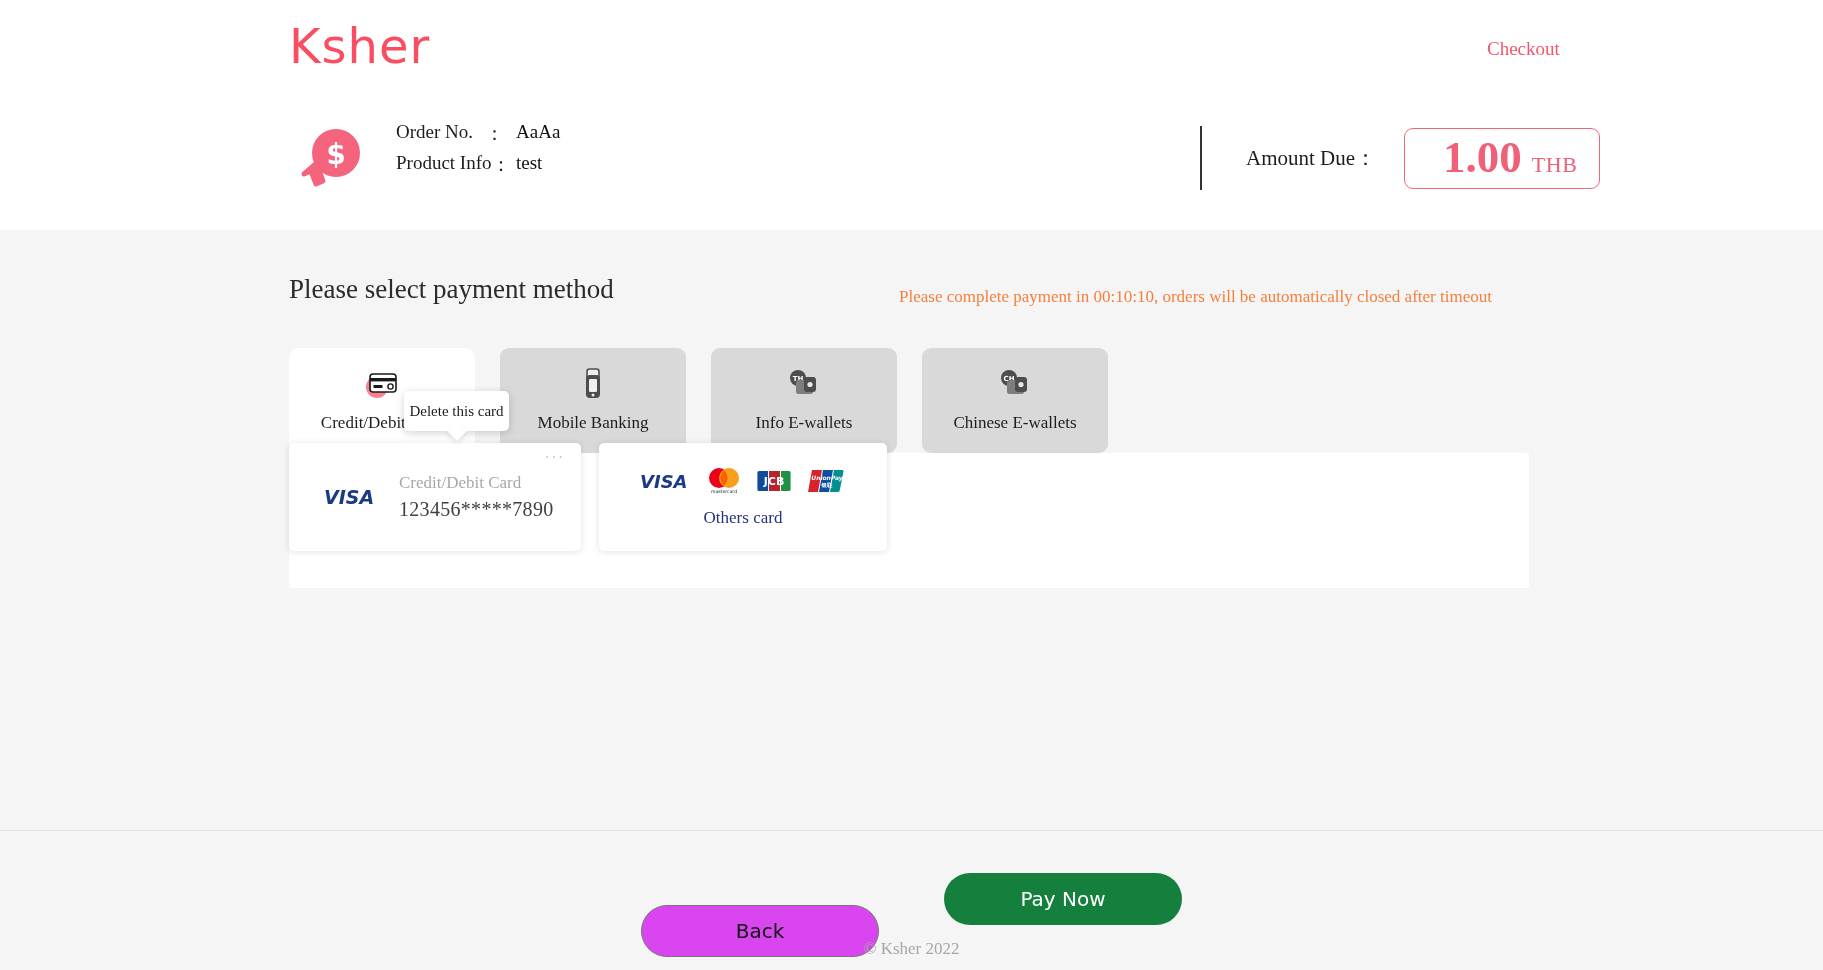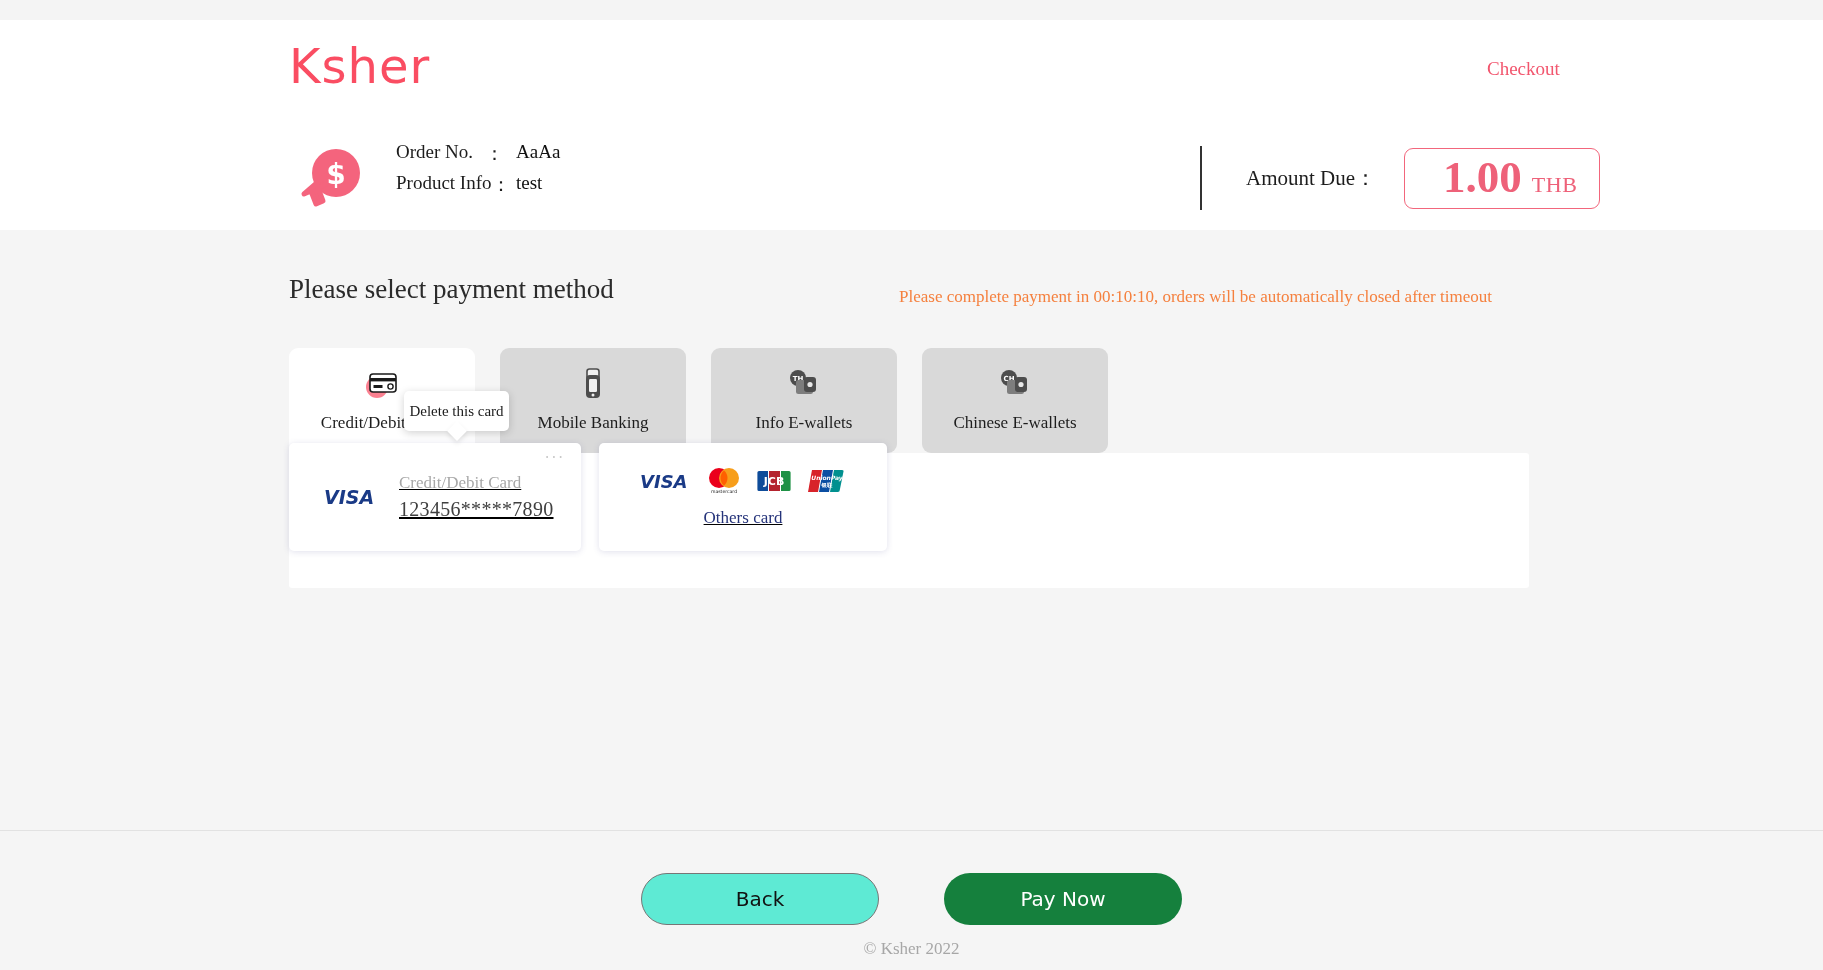--- a/index.html
+++ b/index.html
@@ -9,21 +9,20 @@
     overflow: hidden;
     background: #ffffff;
     font-family: "Liberation Serif", serif;
   }
   .page { position: relative; width: 1823px; height: 970px; background:#f4f4f4; }
 
   
   .header {
     position: absolute; left:0; top:0; width:1823px; height:230px;
     background:#ffffff;
-    margin-top:20px;
   }
   .logo {
     position:absolute; left:289px; top:22px;
     font-family:"DejaVu Sans", sans-serif;
     font-size:48px; font-weight:500; letter-spacing:1px;
     color:#fa4d62; line-height:1;
   }
   .checkout-link {
     position:absolute; left:1487px; top:38px;
     font-size:19px; color:#f2566e; font-family:"Liberation Serif", serif;
@@ -67,21 +66,21 @@
   }
   .tab.active { background:#ffffff; height:120px; }
   .tab-label { font-size:17px; color:#1d1d1d; margin-top:12px; white-space:nowrap; }
   .tab-icon { width:40px; height:36px; position:relative; display:flex; align-items:center; justify-content:center;}
 
   
   .method-panel {
     position:absolute; left:289px; top:223px; width:1240px; height:135px;
     background:#ffffff; border-radius:3px;
   }
-  .card-list { position:absolute; left:0px; top:-10px; display:flex; gap:18px; padding-left:0px;text-decoration:underline; }
+  .card-list { position:absolute; left:0px; top:-10px; display:flex; gap:18px; padding-left:0px; }
   .saved-card {
     width:292px; height:108px; background:#ffffff; border-radius:5px;
     box-shadow:0 1px 6px rgba(70,70,140,0.17);
     position:relative; display:flex; align-items:center; padding-left:34px;
   }
   .dots-menu {
     position:absolute; right:16px; top:12px; letter-spacing:2px;
     color:#c9c9c9; font-size:15px; font-family:"DejaVu Sans", sans-serif;
     line-height:6px; cursor:pointer;
   }
@@ -113,21 +112,21 @@
   }
 
   
   .footer { position:absolute; left:0; top:830px; width:1823px; height:140px; background:#f5f5f5; border-top:1px solid #e2e2e2;}
   .btn-row { position:absolute; top:42px; left:0; width:1823px; display:flex; justify-content:center; gap:65px; }
   .btn {
     font-family:"DejaVu Sans", sans-serif; font-size:20px;
     border-radius:28px; height:52px; display:flex; align-items:center; justify-content:center;
     cursor:pointer;
   }
-  .btn-back { width:238px; background:#5eead4; border:1.5px solid #767676; color:#111; }
+  .btn-back { width:238px; background:#d946ef; border:1.5px solid #767676; color:#111;margin-top:32px; }
   .btn-pay  { width:238px; background:#15803d; border:none; color:#ffffff; }
   .copyright { position:absolute; top:108px; left:0; width:1823px; text-align:center; font-size:17px; color:#a7a7a7;}
 </style>
 </head>
 <body>
 
 <div class="page">
 
   <div class="header">
 

